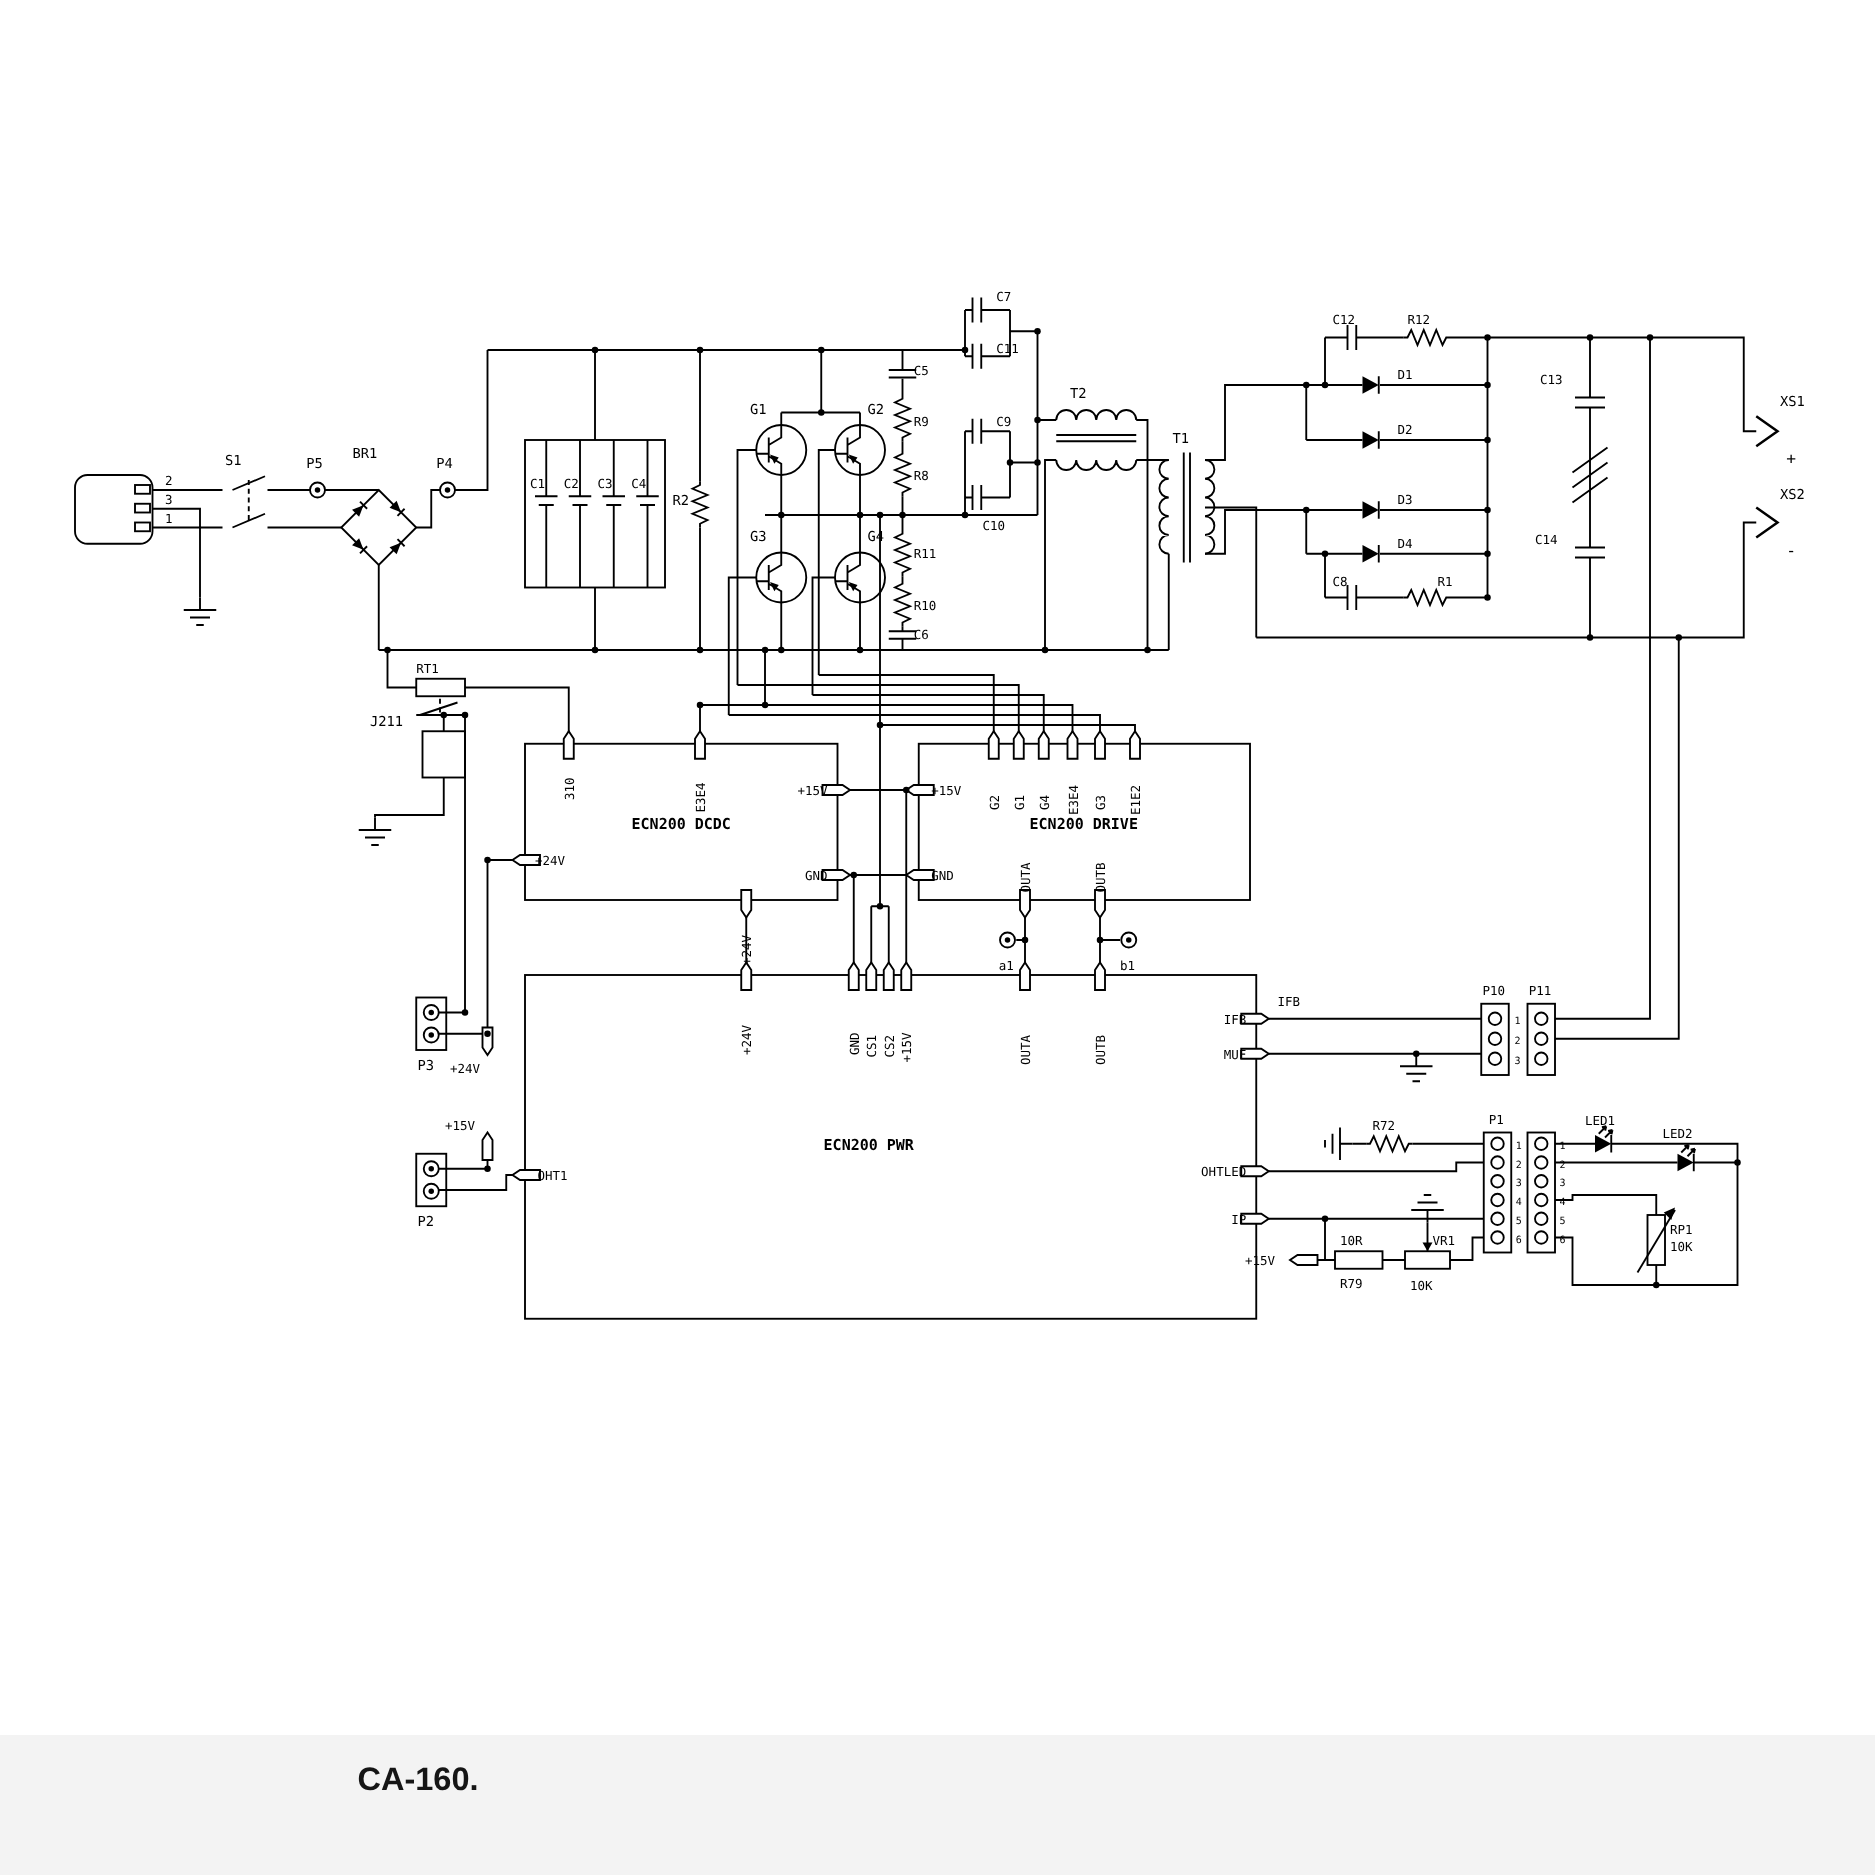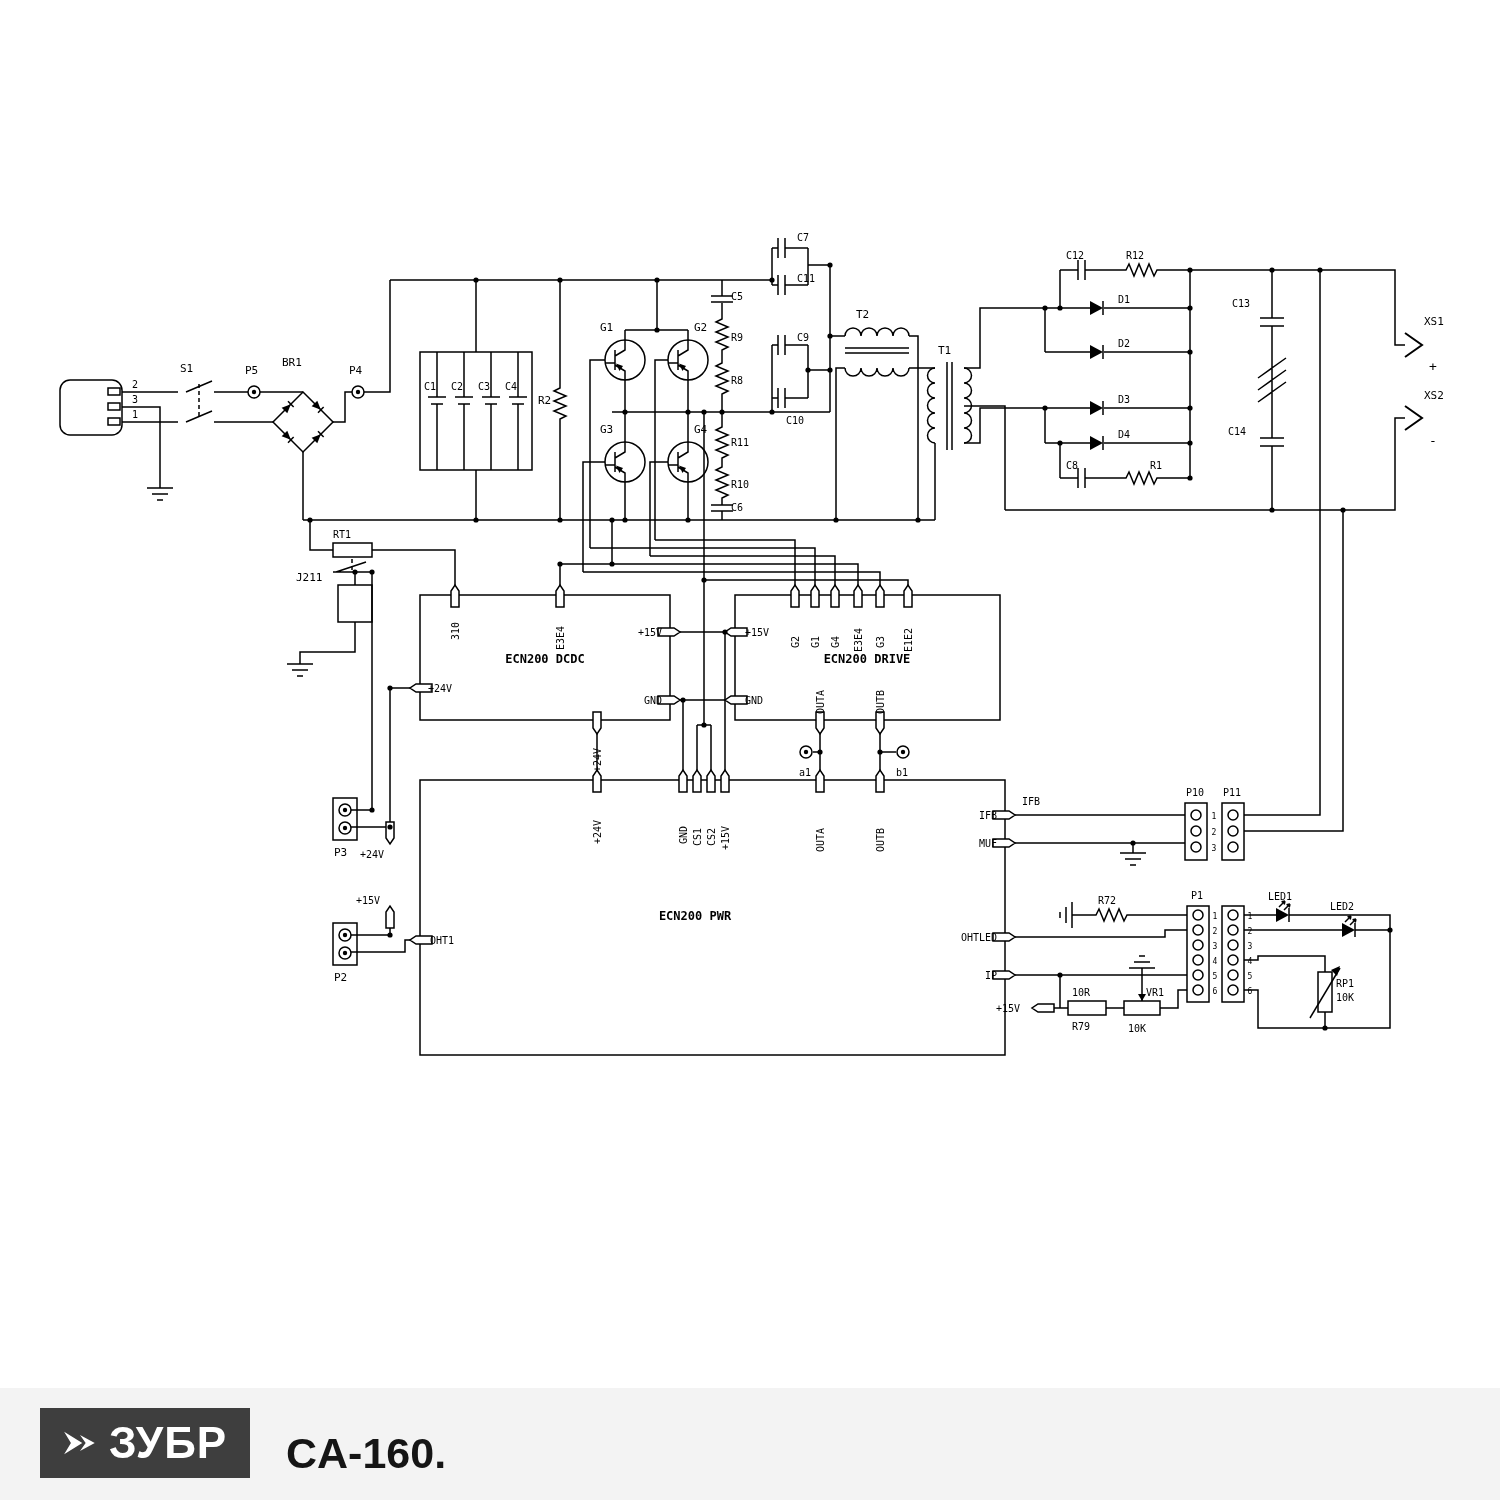--- a/index.html
+++ b/index.html
@@ -6,21 +6,21 @@
   body{width:1500px;height:1500px;background:#fff;position:relative;font-family:"Liberation Sans",sans-serif;}
   svg text{font-family:"DejaVu Sans Mono",monospace;fill:#000;font-size:11px;}
   svg .t10{font-size:10px;} svg .t8{font-size:8px;} svg .t13{font-size:13px;}
   svg .bn{font-size:12px;font-weight:bold;}
   svg .mid{text-anchor:middle;} svg .end{text-anchor:end;}
   .schem{position:absolute;left:0;top:0;}
   .footer{position:absolute;left:0;top:1388px;width:1500px;height:112px;background:#f3f3f3;}
   .logo{position:absolute;left:40px;top:20px;width:210px;height:70px;background:#3e3e3e;color:#fff;
         display:flex;align-items:center;justify-content:center;gap:12px;
         font-weight:bold;font-size:44px;letter-spacing:1px;font-family:"Liberation Sans",sans-serif;}
-  .caption{position:absolute;left:286px;top:20px;height:70px;display:flex;align-items:flex-end;white-space:nowrap;font-size:43px;}
+  .caption{position:absolute;left:286px;top:20px;height:70px;display:flex;align-items:flex-start;white-space:nowrap;font-size:26px;}
   .model{font-weight:bold;color:#151515;margin-right:12px;}
   .subtitle{color:#8d8d8d;font-weight:400;}
 </style>
 </head>
 <body>
 
 <svg class="schem" width="1500" height="1388" viewBox="0 0 1500 1388" xmlns="http://www.w3.org/2000/svg">
   <defs>
     <g id="tab">
         <polygon points="-12,-4 4,-4 10,0 4,4 -12,4" fill="#fff"></polygon>
@@ -434,23 +434,16 @@
     <text class="t10" x="1336" y="1001">10K</text>
     <text class="t10" x="1072" y="996">10R</text>
     <text class="t10" x="1072" y="1030">R79</text>
     <text class="t10" x="1146" y="996">VR1</text>
     <text class="t10" x="1128" y="1032">10K</text>
     <text class="t10" x="996" y="1012">+15V</text>
   </g>
 </svg>
 
 <div class="footer">
-  <div class="logo">
-    <svg width="34" height="30" viewBox="0 0 30 26">
-      <polygon points="1,3 17,13 1,23 7,13" fill="#fff"></polygon>
-      <polygon points="15,6 28,13 15,20 20,13" fill="#fff"></polygon>
-    </svg>
-    <span>ЗУБР</span>
-  </div>
   <div class="caption">
     <span class="model">CA-160.</span>
   </div>
 </div>
 
 </body></html>

